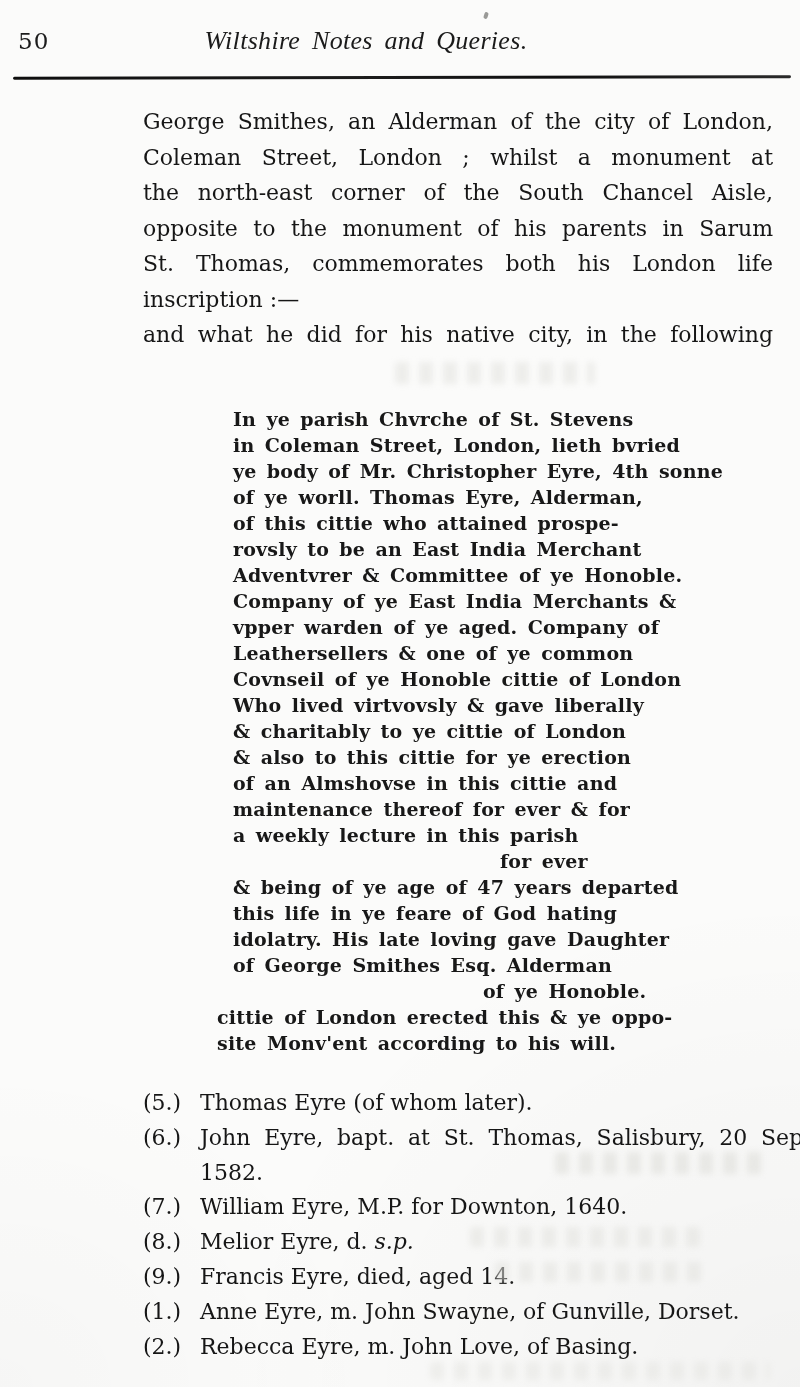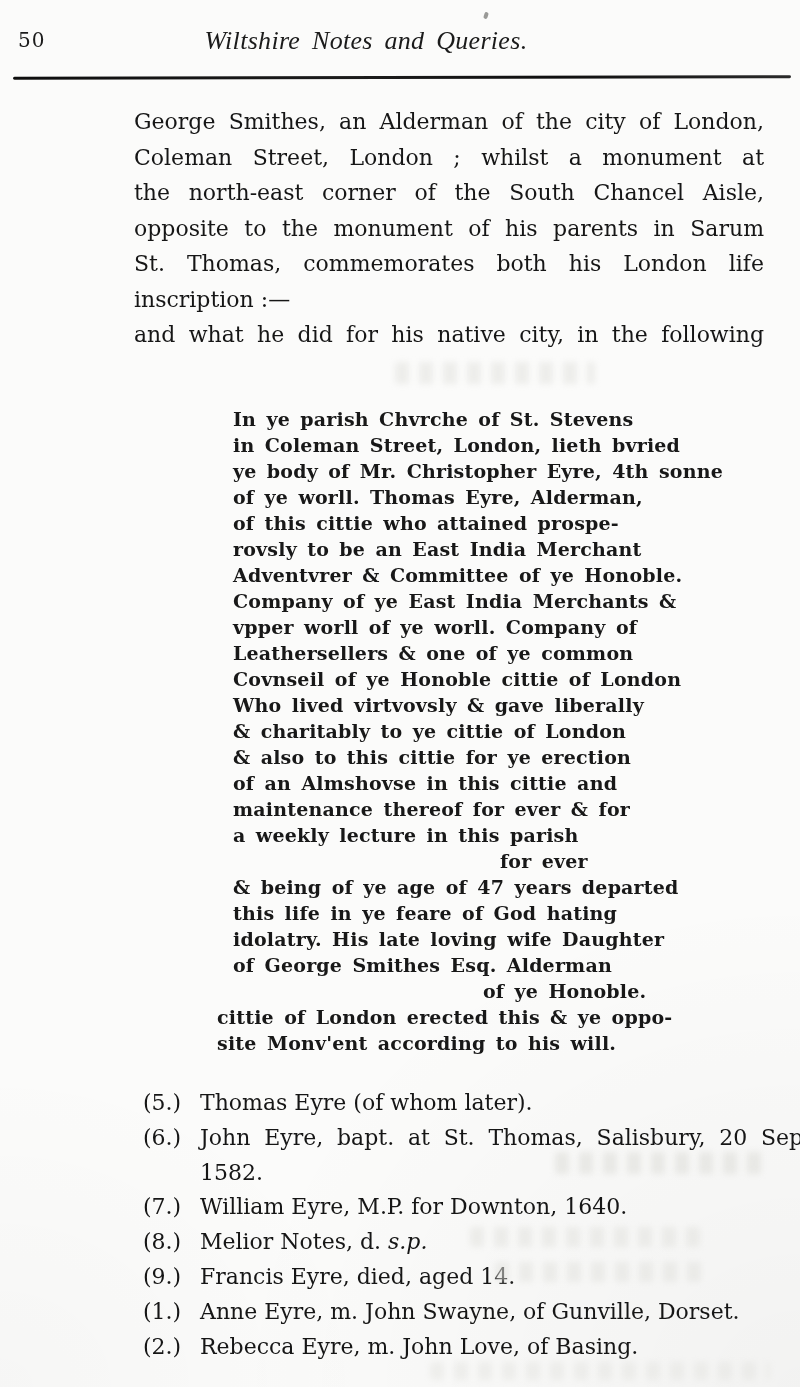--- a/index.html
+++ b/index.html
@@ -10,36 +10,36 @@
   }
   .page {
     position:relative; width:800px; height:1387px; overflow:hidden;
     background:
       radial-gradient(120% 60% at 100% 100%, rgba(0,0,0,0.035), transparent 60%),
       radial-gradient(80% 40% at 0% 100%, rgba(0,0,0,0.02), transparent 60%),
       #fbfbfa;
     color:#1b1b1b;
   }
   
-  .folio { position:absolute; left:18px; top:28px; font-size:20px; letter-spacing:1px; }
+  .folio { position:absolute; left:18px; top:28px; font-size:23px; letter-spacing:1px; }
   .running-title {
     position:absolute; top:26px; left:366px; transform:translateX(-50%);
     margin:0; font-size:26px; font-weight:400; font-style:italic;
     font-family:"Liberation Serif","DejaVu Serif",serif;
     letter-spacing:0.3px; word-spacing:5px; white-space:nowrap;
   }
   .speck1 { position:absolute; left:484px; top:12px; width:4px; height:7px; background:#9a9a97; transform:rotate(18deg); border-radius:2px; }
   .rule {
     position:absolute; top:76px; left:13px; width:778px; height:3px;
     background:linear-gradient(90deg,#0e0e0e 0%,#1c1c1c 45%,#0f0f0f 70%,#2a2a2a 100%);
     transform:rotate(-0.12deg); border-radius:2px;
   }
   
   .intro {
-    position:absolute; left:134px; top:104px; width:630px;
+    position:absolute; left:143px; top:104px; width:630px;
     font-size:22px; line-height:35.5px; color:#161616;
   }
   .jline { text-align:justify; text-align-last:justify; text-justify:inter-word; }
   .jline.last { text-align-last:left; }
   .intro em, .child-list em { font-style:italic; }
   
   .inscription {
     position:absolute; left:233px; top:406px; width:510px;
     font-size:19px; line-height:26px; word-spacing:3.5px; letter-spacing:0.2px;
     color:#181818;
@@ -91,45 +91,45 @@
 
   <section class="inscription">
     <div class="ins-line">In ye parish Chvrche of St. Stevens</div>
     <div class="ins-line">in Coleman Street, London, lieth bvried</div>
     <div class="ins-line">ye body of Mr. Christopher Eyre, 4th sonne</div>
     <div class="ins-line">of ye worll. Thomas Eyre, Alderman,</div>
     <div class="ins-line">of this cittie who attained prospe-</div>
     <div class="ins-line">rovsly to be an East India Merchant</div>
     <div class="ins-line">Adventvrer &amp; Committee of ye Honoble.</div>
     <div class="ins-line">Company of ye East India Merchants &amp;</div>
-    <div class="ins-line">vpper worll of ye worll. Company of</div>
+    <div class="ins-line">vpper warden of ye aged. Company of</div>
     <div class="ins-line">Leathersellers &amp; one of ye common</div>
     <div class="ins-line">Covnseil of ye Honoble cittie of London</div>
     <div class="ins-line">Who lived virtvovsly &amp; gave liberally</div>
     <div class="ins-line">&amp; charitably to ye cittie of London</div>
     <div class="ins-line">&amp; also to this cittie for ye erection</div>
     <div class="ins-line">of an Almshovse in this cittie and</div>
     <div class="ins-line">maintenance thereof for ever &amp; for</div>
     <div class="ins-line">a weekly lecture in this parish</div>
     <div class="ins-line ins-forever">for ever</div>
     <div class="ins-line">&amp; being of ye age of 47 years departed</div>
     <div class="ins-line">this life in ye feare of God hating</div>
-    <div class="ins-line">idolatry.  His late loving wife Daughter</div>
+    <div class="ins-line">idolatry.  His late loving gave Daughter</div>
     <div class="ins-line">of George Smithes Esq. Alderman</div>
     <div class="ins-line ins-honoble">of ye Honoble.</div>
     <div class="ins-line ins-outdent">cittie of London erected this &amp; ye oppo-</div>
     <div class="ins-line ins-outdent">site Monv'ent according to his will.</div>
   </section>
 
   <section class="child-list">
     <div class="li"><span class="num">(5.)</span><span>Thomas Eyre (of whom later).</span></div>
     <div class="li justify"><span class="num">(6.)</span><span>John Eyre, bapt. at St. Thomas, Salisbury, 20 Sept.</span></div>
     <div class="li"><span class="cont">1582.</span></div>
     <div class="li"><span class="num">(7.)</span><span>William Eyre, M.P. for Downton, 1640.</span></div>
-    <div class="li"><span class="num">(8.)</span><span>Melior Notes, d. </span><em>s.p.</em></div>
+    <div class="li"><span class="num">(8.)</span><span>Melior Eyre, d. </span><em>s.p.</em></div>
     <div class="li"><span class="num">(9.)</span><span>Francis Eyre, died, aged 14.</span></div>
     <div class="li"><span class="num">(1.)</span><span>Anne Eyre, m. John Swayne, of Gunville, Dorset.</span></div>
     <div class="li"><span class="num">(2.)</span><span>Rebecca Eyre, m. John Love, of Basing.</span></div>
   </section>
 
   <div class="smudge sm1"></div>
   <div class="smudge sm2"></div>
   <div class="smudge sm3"></div>
   <div class="smudge sm4"></div>
   <div class="smudge sm5"></div>

